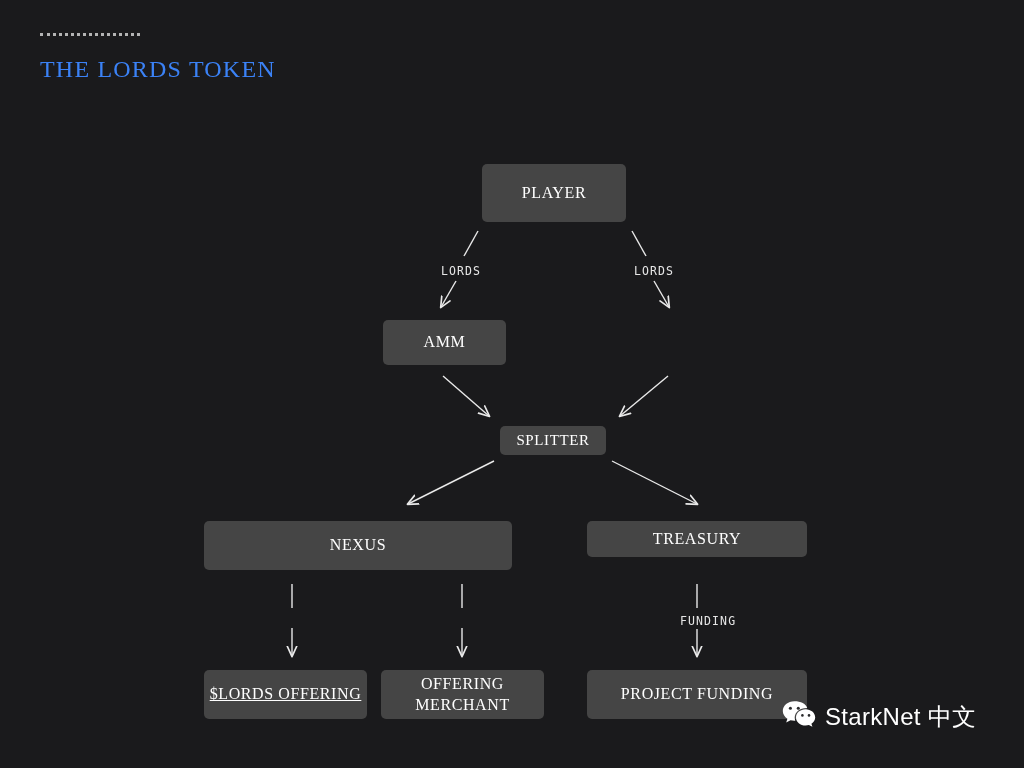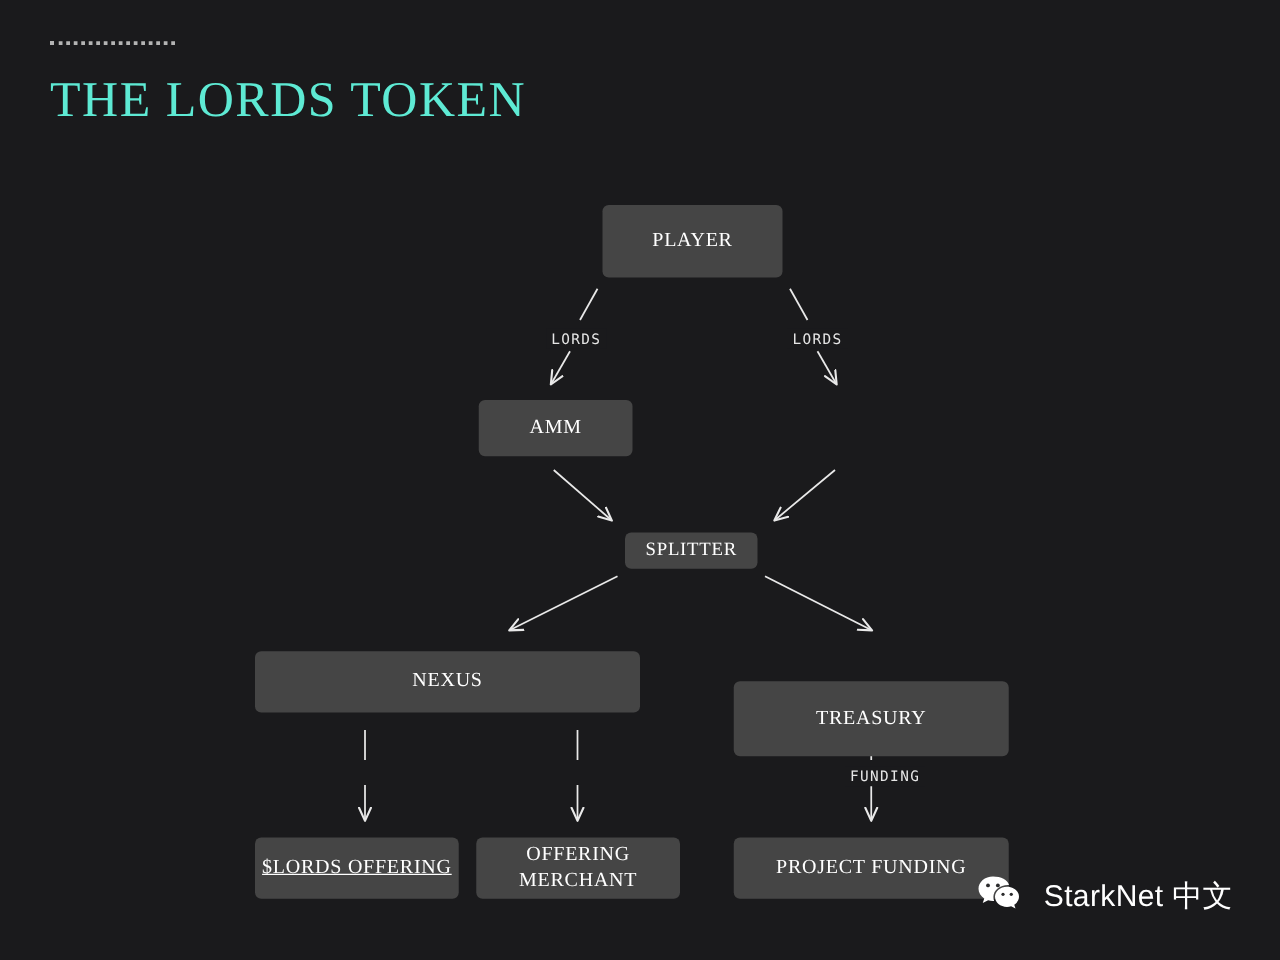--- a/index.html
+++ b/index.html
@@ -33,23 +33,23 @@
     height: 0;
     border-top: 3px dotted #cfcfcf;
     opacity: 0.85;
   }
 
   .page-title {
     position: absolute;
     left: 40px;
     top: 56px;
     font-family: "Liberation Serif", serif;
-    font-size: 40px;
+    font-size: 24px;
     letter-spacing: 1.2px;
-    color: #5eead4;
+    color: #3b82f6;
     font-weight: 400;
     white-space: nowrap;
   }
 
   
   #edges {
     position: absolute;
     left: 0;
     top: 0;
     width: 1024px;
@@ -71,21 +71,21 @@
     letter-spacing: 0.6px;
     box-sizing: border-box;
     line-height: 1.28;
   }
 
   .node.n-player   { left: 482px; top: 164px; width: 144px; height: 58px; font-size: 16px; }
   .node.n-amm      { left: 383px; top: 320px; width: 123px; height: 45px; font-size: 16px; }
   .node.n-sinks    { left: 587px; top: 320px; width: 161px; height: 45px; font-size: 16px; }
   .node.n-splitter { left: 500px; top: 426px; width: 106px; height: 29px; font-size: 15px; }
   .node.n-nexus    { left: 204px; top: 521px; width: 308px; height: 49px; font-size: 16px; }
-  .node.n-treasury { left: 587px; top: 521px; width: 220px; height: 60px; font-size: 16px; margin-top: 24px; }
+  .node.n-treasury { left: 587px; top: 521px; width: 220px; height: 36px; font-size: 16px; }
   .node.n-offering { left: 204px; top: 670px; width: 163px; height: 49px; font-size: 16px; text-decoration: underline; }
   .node.n-liquidity{ left: 381px; top: 670px; width: 163px; height: 49px; font-size: 16px; }
   .node.n-project  { left: 587px; top: 670px; width: 220px; height: 49px; font-size: 16px; }
 
   
   .edge-label {
     position: absolute;
     font-family: "DejaVu Sans Mono", monospace;
     font-size: 11.5px;
     letter-spacing: 1.1px;
@@ -99,21 +99,21 @@
   .lbl-protocol    { left: 294px; top: 613px; }
   .lbl-funding     { left: 676px; top: 613px; }
 
   
   #watermark {
     position: absolute;
     left: 782px;
     top: 700px;
     display: flex;
     align-items: center;
-    gap: 19px;
+    gap: 9px;
   }
   #watermark .wm-text {
     font-family: "Liberation Sans", sans-serif;
     font-size: 24px;
     color: #ffffff;
     letter-spacing: 0.3px;
     white-space: nowrap;
   }
 </style>
 </head>

